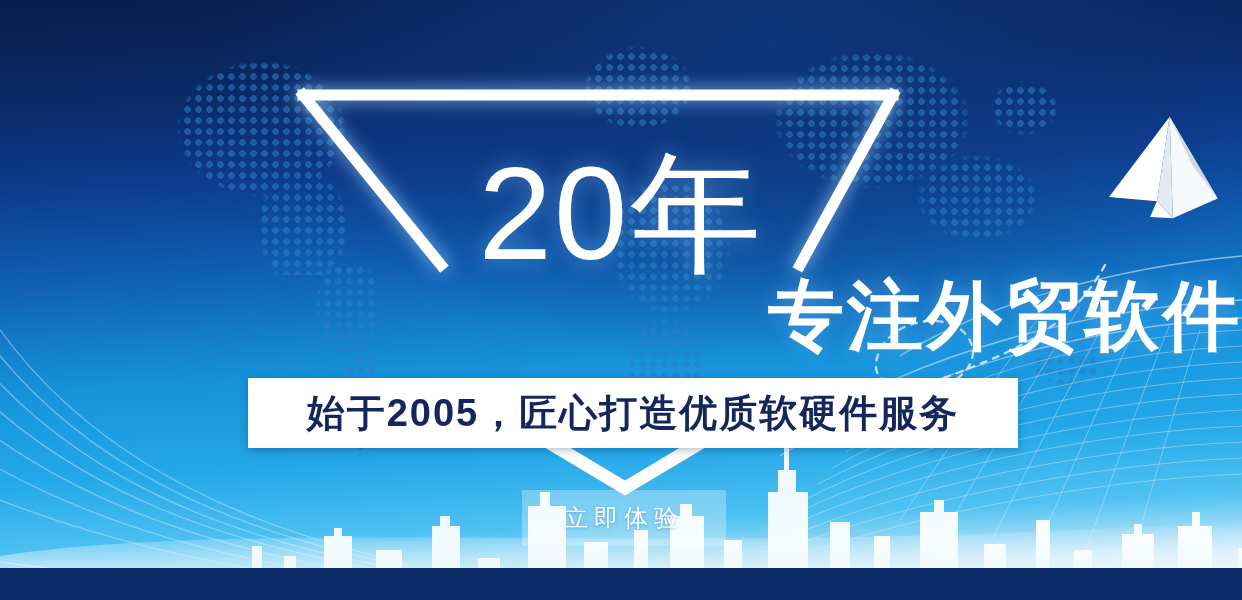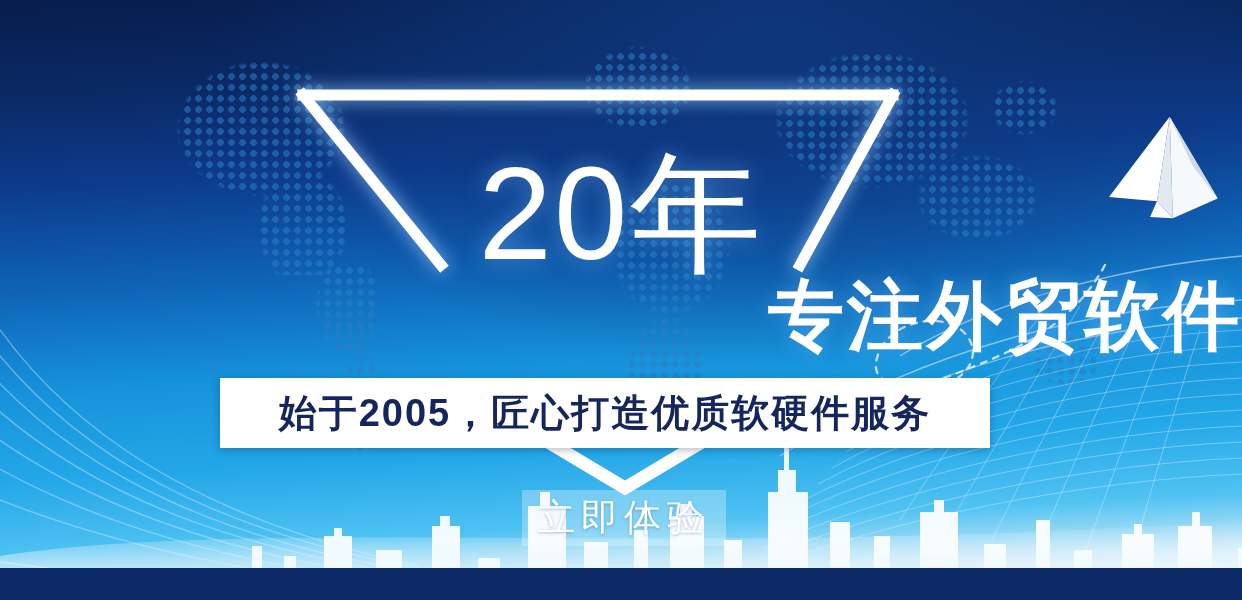--- a/index.html
+++ b/index.html
@@ -80,36 +80,36 @@
     text-shadow:0 0 22px rgba(120,190,255,.55);
   }
   .headline{
     position:absolute;left:0;right:0;top:276px;
     text-align:right;color:#fff;
     font-size:76px;line-height:1.04;font-weight:700;
     letter-spacing:3px;
     text-shadow:0 0 20px rgba(110,180,255,.5);
   }
   .subbar{
-    position:absolute;left:220px;top:378px;width:770px;height:70px;
+    position:absolute;left:248px;top:378px;width:770px;height:70px;
     background:#ffffff;
     display:flex;align-items:center;justify-content:center;
     box-shadow:0 2px 8px rgba(3,25,70,.30);
   }
   .subbar span{
     color:#15265c;font-size:38px;font-weight:700;letter-spacing:2px;
     white-space:nowrap;
   }
   .cta{
     position:absolute;left:522px;top:490px;width:204px;height:56px;
     background:rgba(255,255,255,.30);
     display:flex;align-items:center;justify-content:center;
   }
   .cta span{
-    color:#ffffff;font-size:37px;font-weight:400;letter-spacing:6px;
+    color:#ffffff;font-size:24px;font-weight:400;letter-spacing:6px;
     text-shadow:0 1px 3px rgba(20,70,140,.35);
   }
   .chev{position:absolute;left:540px;top:440px;width:170px;height:56px;}
 </style>
 </head>
 <body>
 
 <div id="banner">
 
   <div class="dots">

